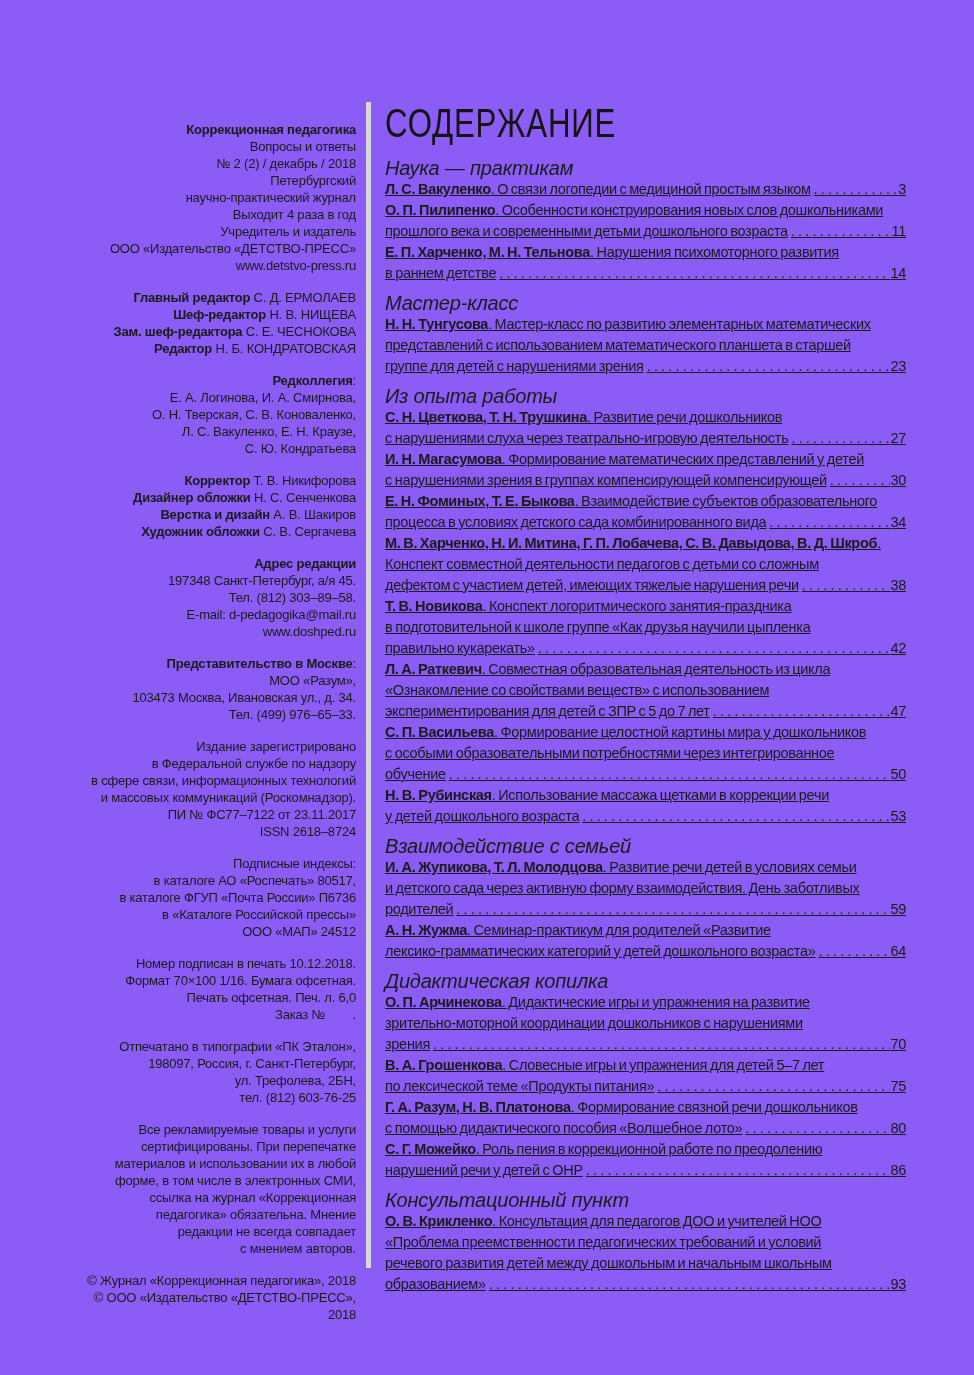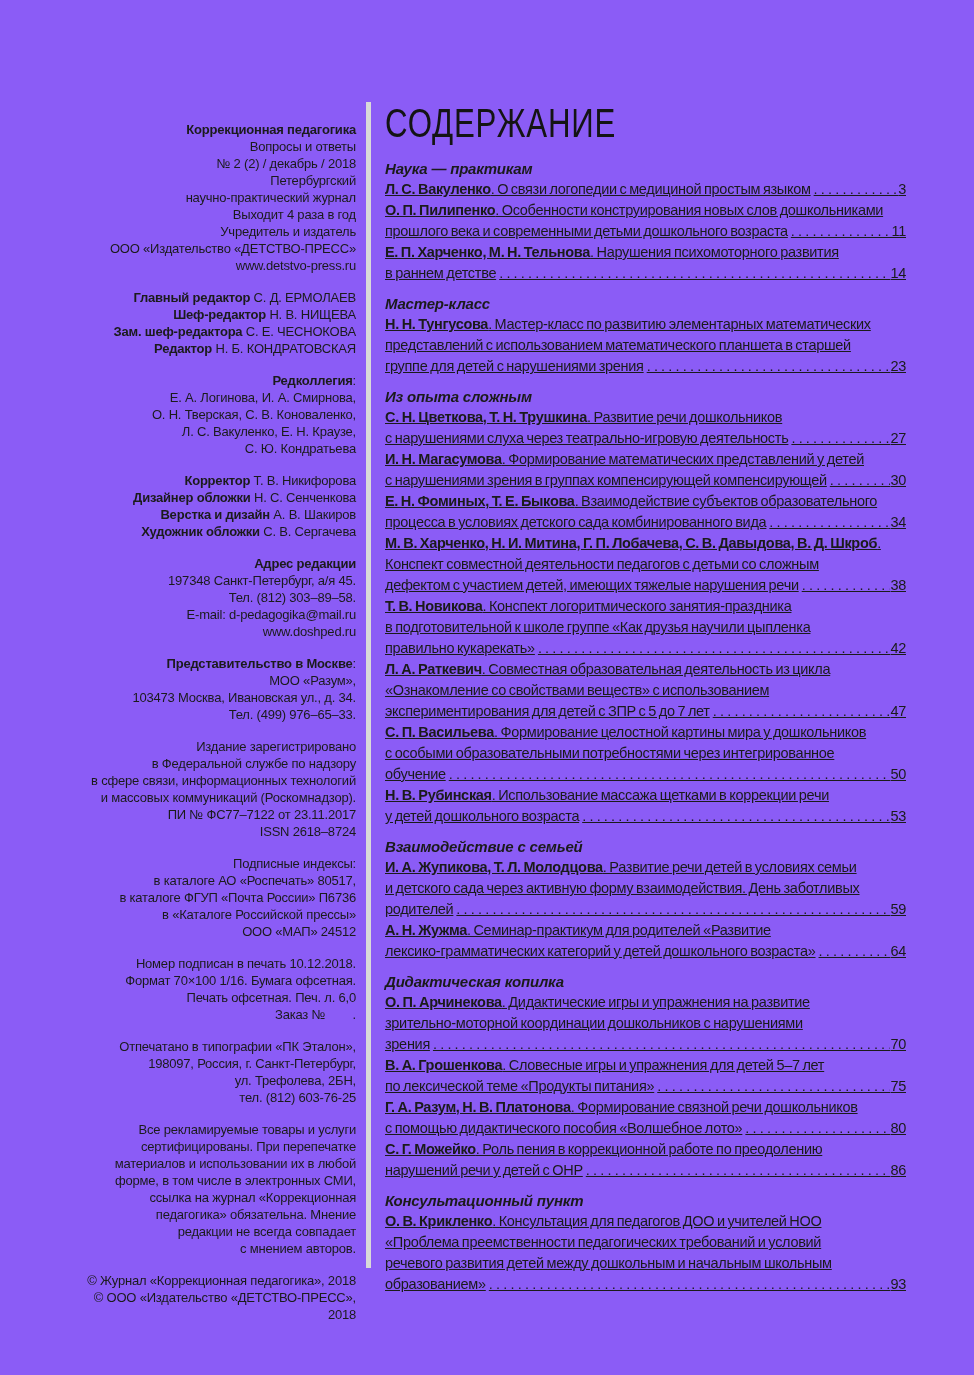--- a/index.html
+++ b/index.html
@@ -27,21 +27,21 @@
   }
 
   
   .toc { position:absolute; left:385px; top:100px; width:521px; }
   .toc-title {
     font-size:40px; line-height:46px; font-weight:400; color:#141414;
     letter-spacing:1px; transform:scaleX(0.78); transform-origin:0 50%;
     margin:0 0 12px 0; white-space:nowrap;
   }
   .sec-h {
-    font-weight:bold; font-style:italic; font-size:15px;
+    font-weight:normal; font-style:italic; font-size:20px;
     line-height:21px; margin-top:9px; letter-spacing:-0.2px;
   }
   .entry { font-size:14.5px; line-height:21px; letter-spacing:-0.3px; word-spacing:-1px;text-decoration:underline; }
   .entry b { font-weight:bold; }
   .eline { white-space:nowrap; }
   .eline.last { display:flex; align-items:baseline; }
   .eline.last .etext { flex:0 0 auto; white-space:nowrap; }
   .leader {
     flex:1 1 auto; min-width:0; overflow:hidden; white-space:nowrap;
     letter-spacing:3.2px; word-spacing:0; padding-left:3px;
@@ -89,21 +89,21 @@
             <div class="eline"><span class="etext"><b>Н. Н. Тунгусова</b>. Мастер-класс по развитию элементарных математических</span></div>
             <div class="eline"><span class="etext">представлений с использованием математического планшета в старшей</span></div>
             <div class="eline last">
               <span class="etext">группе для детей с нарушениями зрения</span>
               <span class="leader">........................................................................................................................................................................................................</span>
               <span class="pg">23</span>
             </div>
           </div>
         </div>
         <div>
-          <div class="sec-h">Из опыта сложным</div>
+          <div class="sec-h">Из опыта работы</div>
           <div class="entry">
             <div class="eline"><span class="etext"><b>С. Н. Цветкова, Т. Н. Трушкина</b>. Развитие речи дошкольников</span></div>
             <div class="eline last">
               <span class="etext">с нарушениями слуха через театрально-игровую деятельность</span>
               <span class="leader">........................................................................................................................................................................................................</span>
               <span class="pg">27</span>
             </div>
           </div>
           <div class="entry">
             <div class="eline"><span class="etext"><b>И. Н. Магасумова</b>. Формирование математических представлений у детей</span></div>

